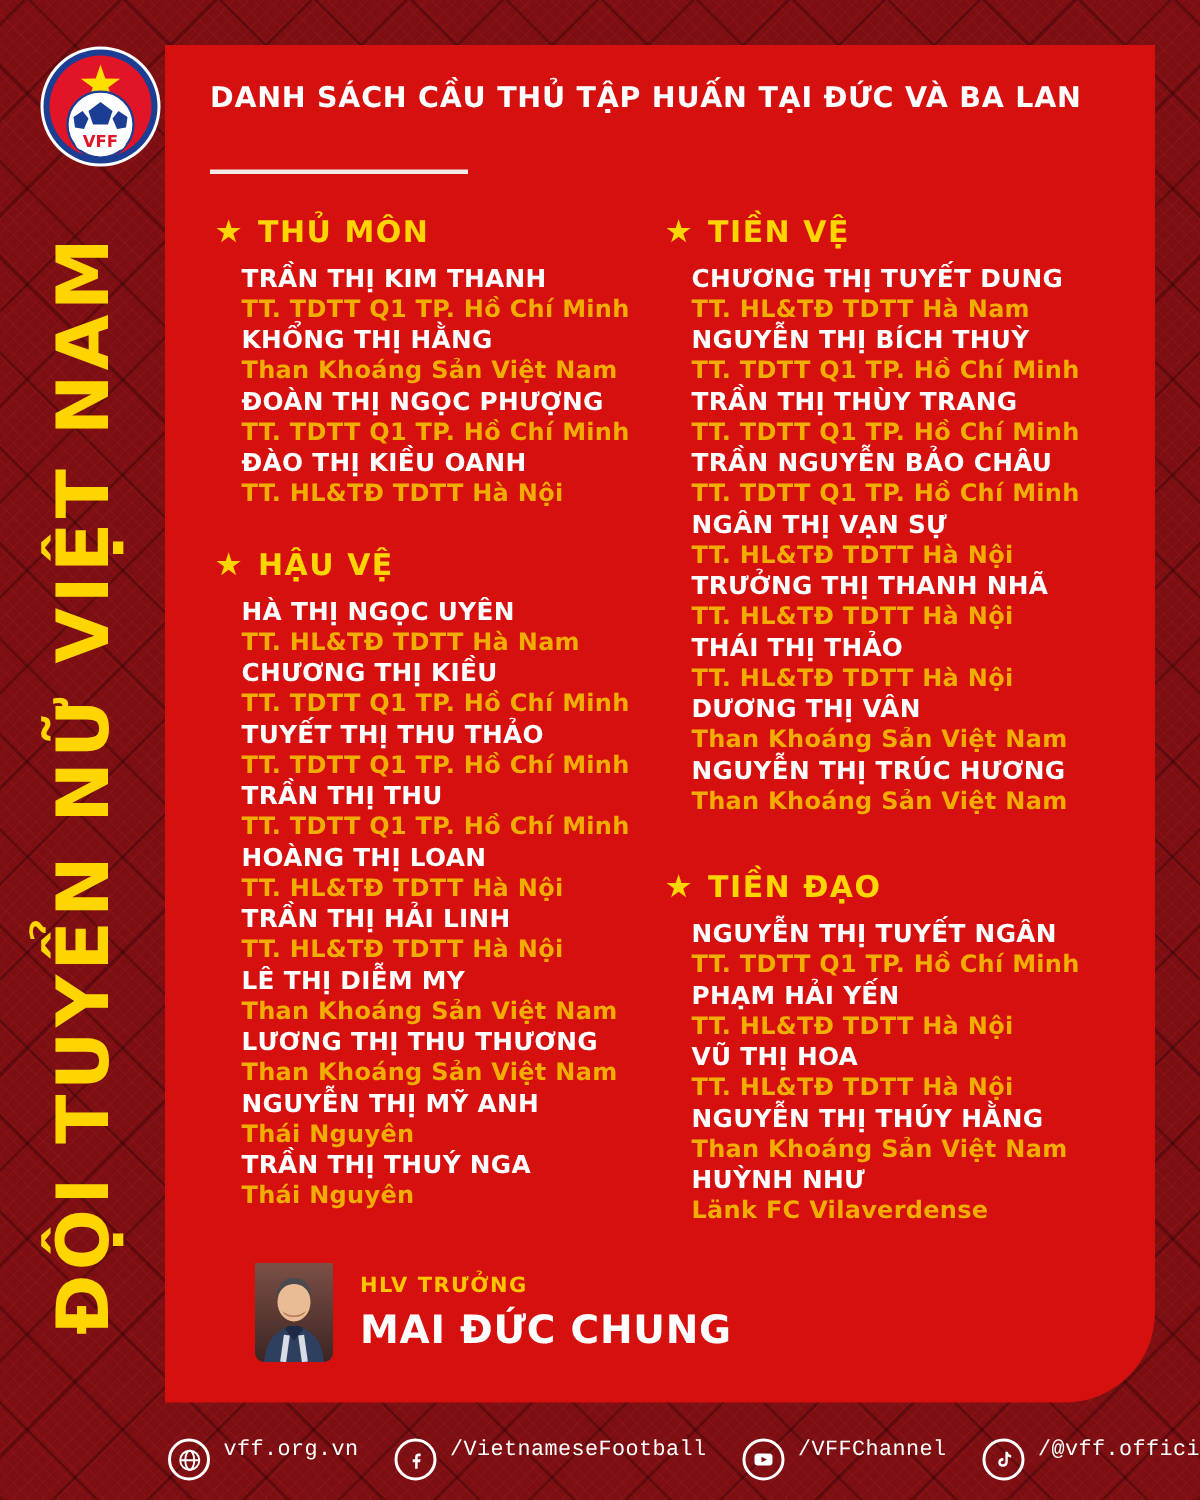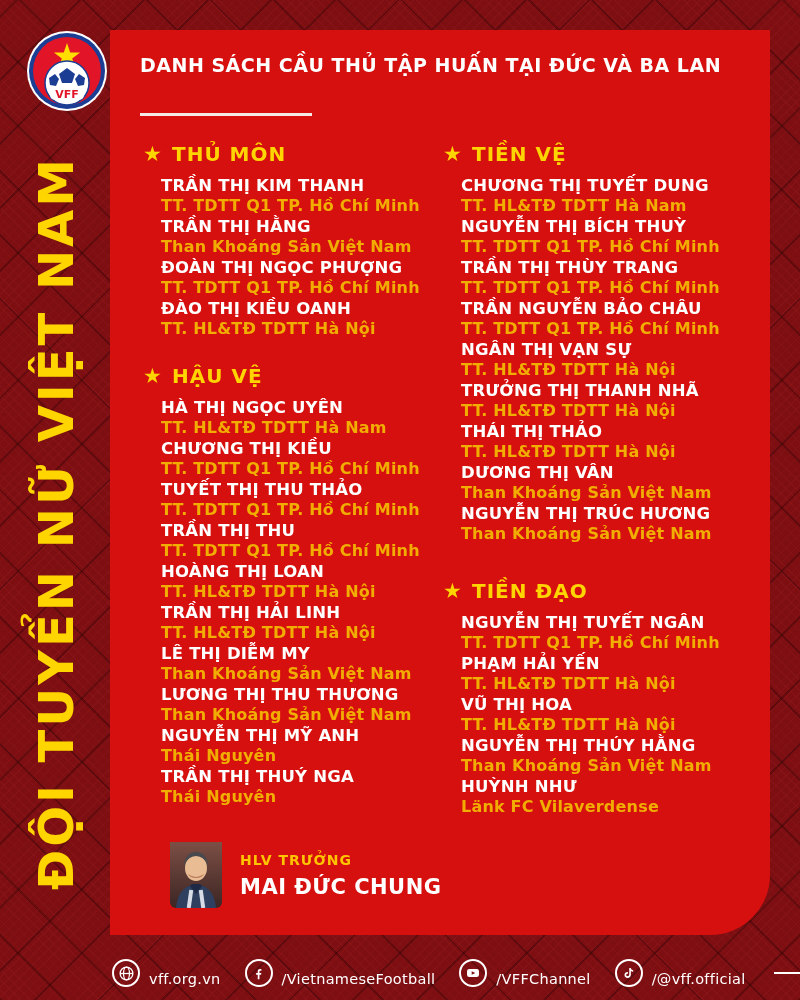--- a/index.html
+++ b/index.html
@@ -41,27 +41,27 @@
   .player{margin-left:18px;margin-bottom:4px;}
   .player-name{color:#fff;font-size:16.5px;font-weight:bold;letter-spacing:.2px;line-height:20px;margin-bottom:2px;white-space:nowrap;}
   .player-club{color:#F1AD00;font-size:16px;font-weight:600;letter-spacing:.2px;line-height:15px;white-space:nowrap;}
   .col-left .section + .section{margin-top:28px;}
   .col-right .section + .section{margin-top:38px;}
   
   .coach{position:absolute;left:170px;top:842px;display:flex;align-items:center;}
   .coach-photo{width:52px;height:66px;flex:none;border-radius:0 0 6px 6px;overflow:hidden;}
   .coach-text{margin-left:18px;}
   .coach-role{color:#FFC400;font-size:14px;font-weight:bold;letter-spacing:1px;margin-bottom:7px;white-space:nowrap;}
-  .coach-name{color:#fff;font-size:21px;font-weight:bold;letter-spacing:.5px;white-space:nowrap;}
+  .coach-name{color:#fff;font-size:26px;font-weight:bold;letter-spacing:.5px;white-space:nowrap;}
   
   .footer{
     position:absolute;left:112px;right:0;top:956px;height:34px;
     display:flex;align-items:center;
   }
-  .footer-item{display:flex;align-items:flex-end;margin-right:24px;}
+  .footer-item{display:flex;align-items:flex-start;margin-right:24px;font-family:Liberation Mono, monospace;}
   .footer-icon{
     width:28px;height:28px;border:2px solid #fff;border-radius:50%;
     display:flex;align-items:center;justify-content:center;flex:none;box-sizing:border-box;
   }
   .footer-label{color:#fff;font-size:14.5px;letter-spacing:.3px;margin-left:9px;white-space:nowrap;}
   .footer-line{flex:1;height:2px;background:#fff;margin-left:4px;}
 </style>
 </head>
 <body>
 
@@ -93,21 +93,21 @@
       <div class="section">
         <div class="section-header">
           <span class="star">★</span>
           <span class="section-title">THỦ MÔN</span>
         </div>
         <div class="player">
           <div class="player-name">TRẦN THỊ KIM THANH</div>
           <div class="player-club">TT. TDTT Q1 TP. Hồ Chí Minh</div>
         </div>
         <div class="player">
-          <div class="player-name">TRẦN THỊ HẰNG</div>
+          <div class="player-name">KHỔNG THỊ HẰNG</div>
           <div class="player-club">Than Khoáng Sản Việt Nam</div>
         </div>
         <div class="player">
           <div class="player-name">ĐOÀN THỊ NGỌC PHƯỢNG</div>
           <div class="player-club">TT. TDTT Q1 TP. Hồ Chí Minh</div>
         </div>
         <div class="player">
           <div class="player-name">ĐÀO THỊ KIỀU OANH</div>
           <div class="player-club">TT. HL&amp;TĐ TDTT Hà Nội</div>
         </div>

